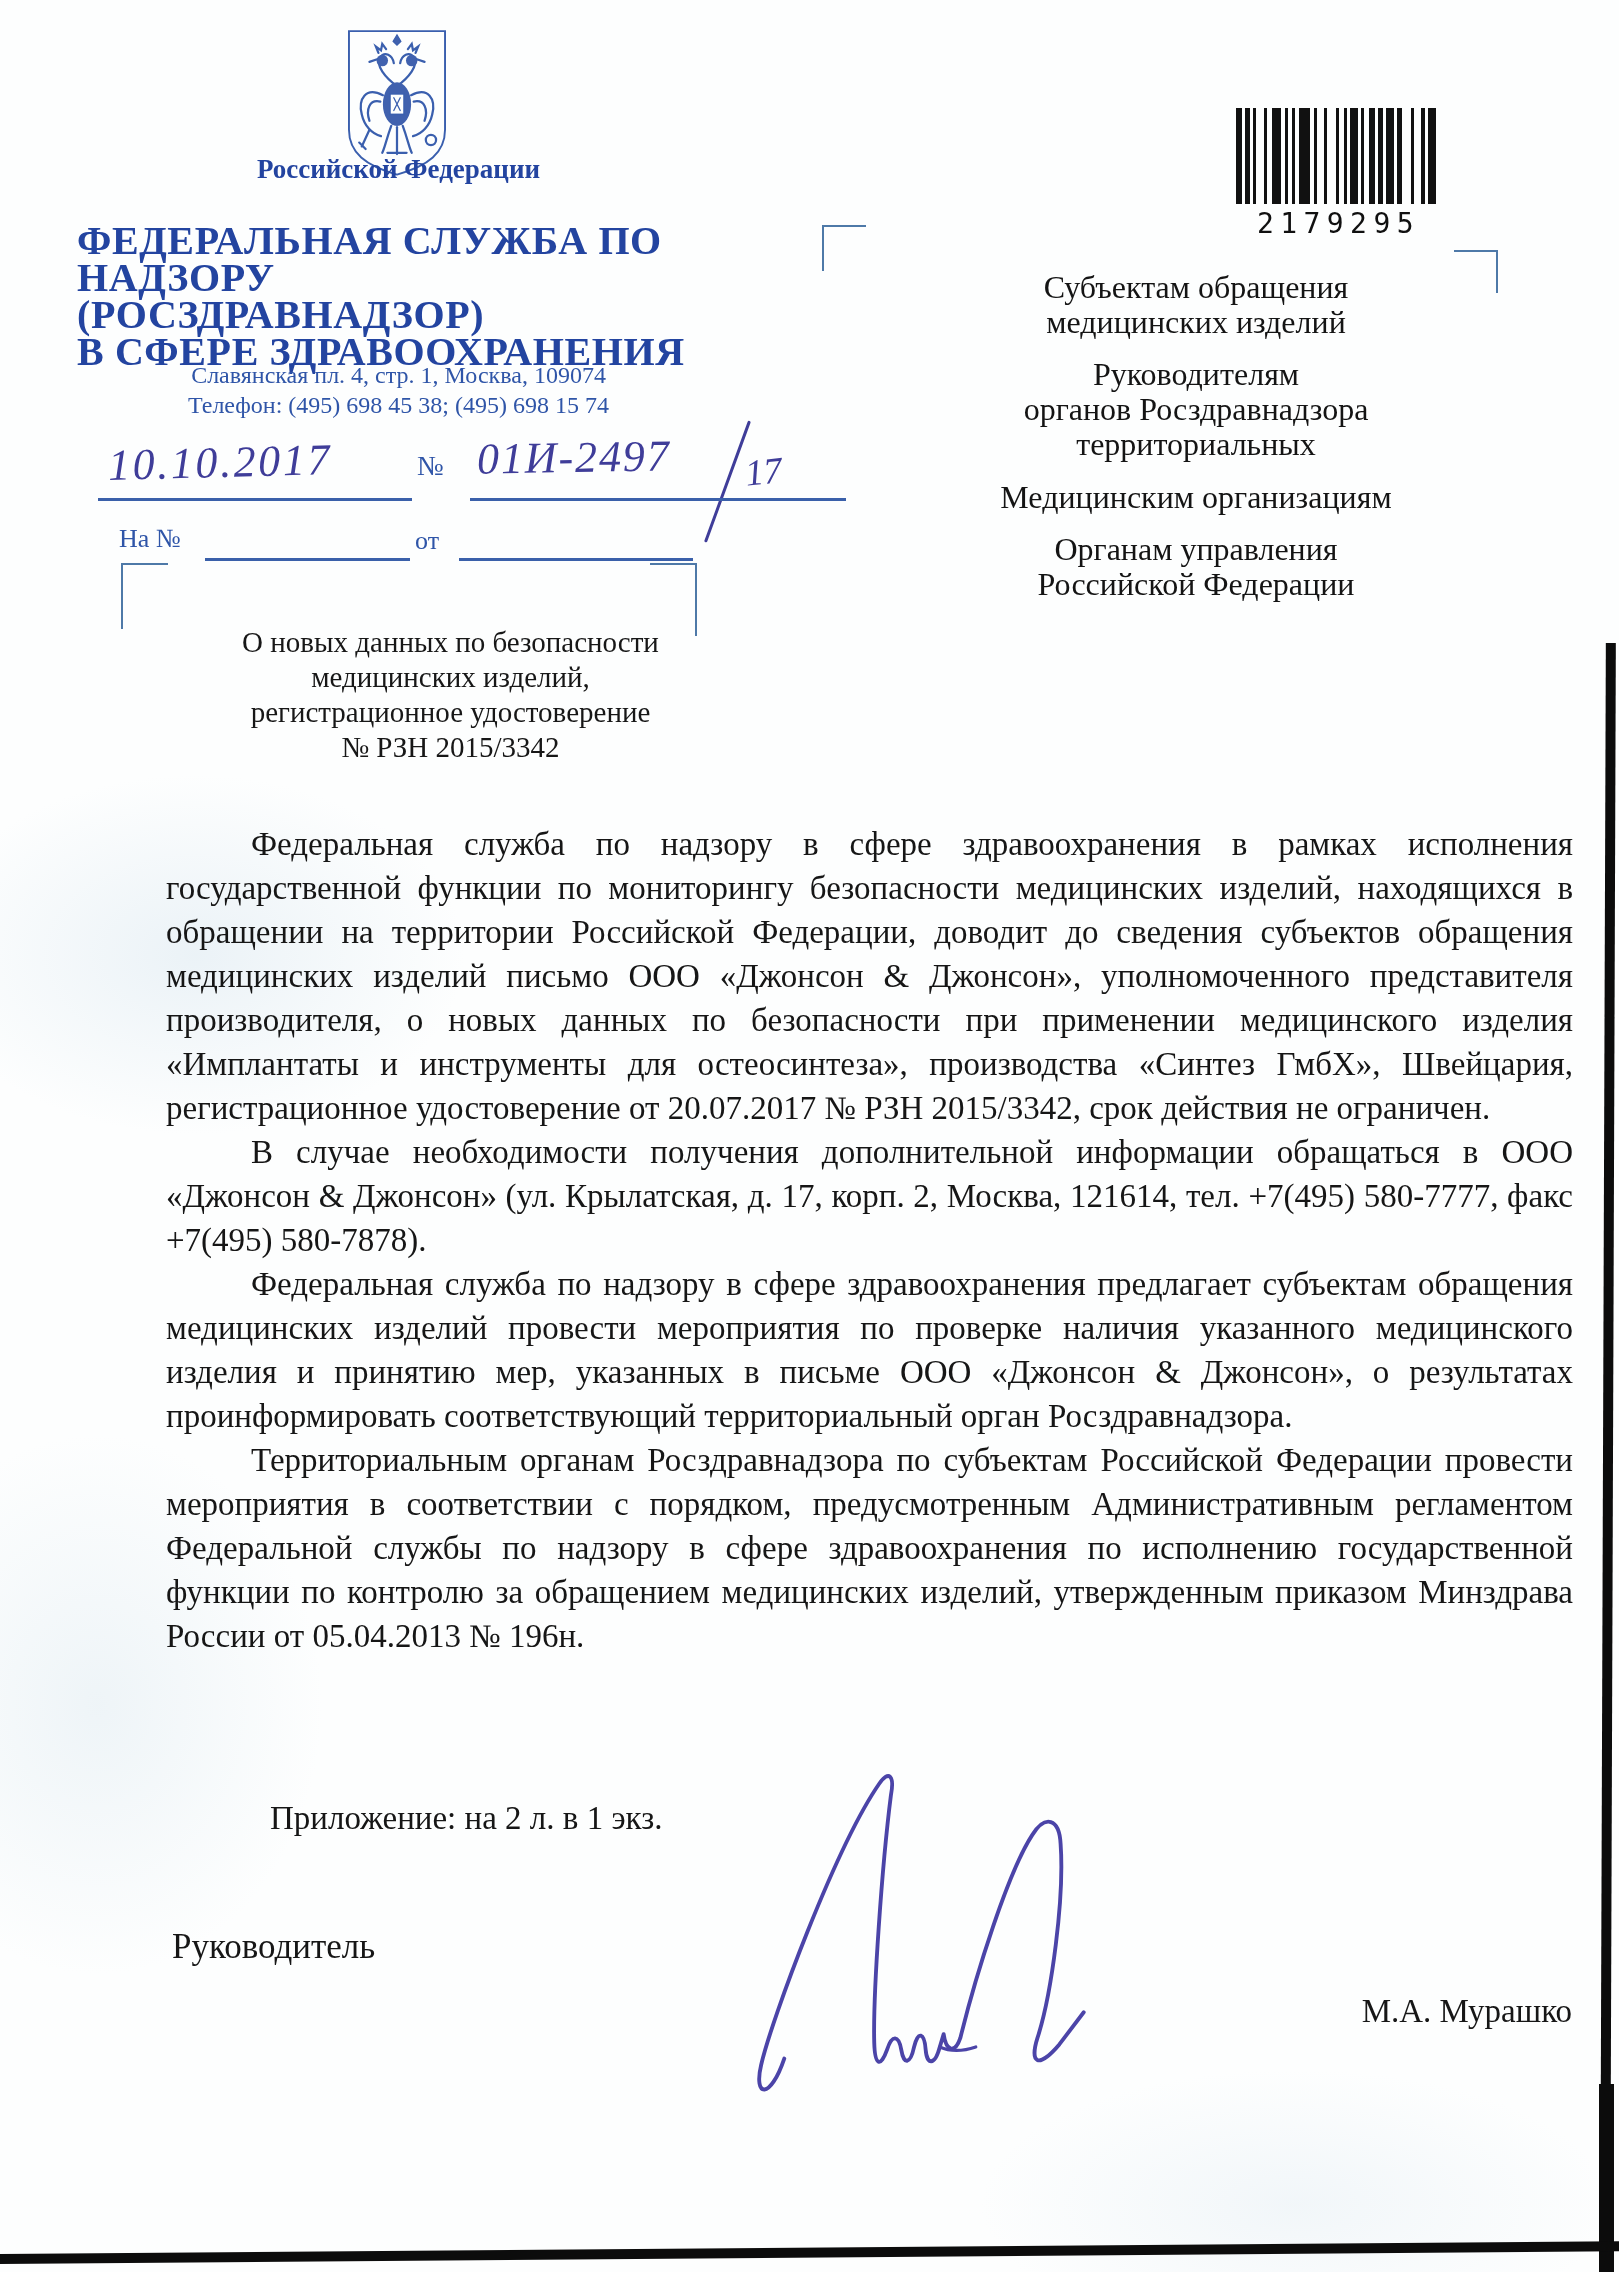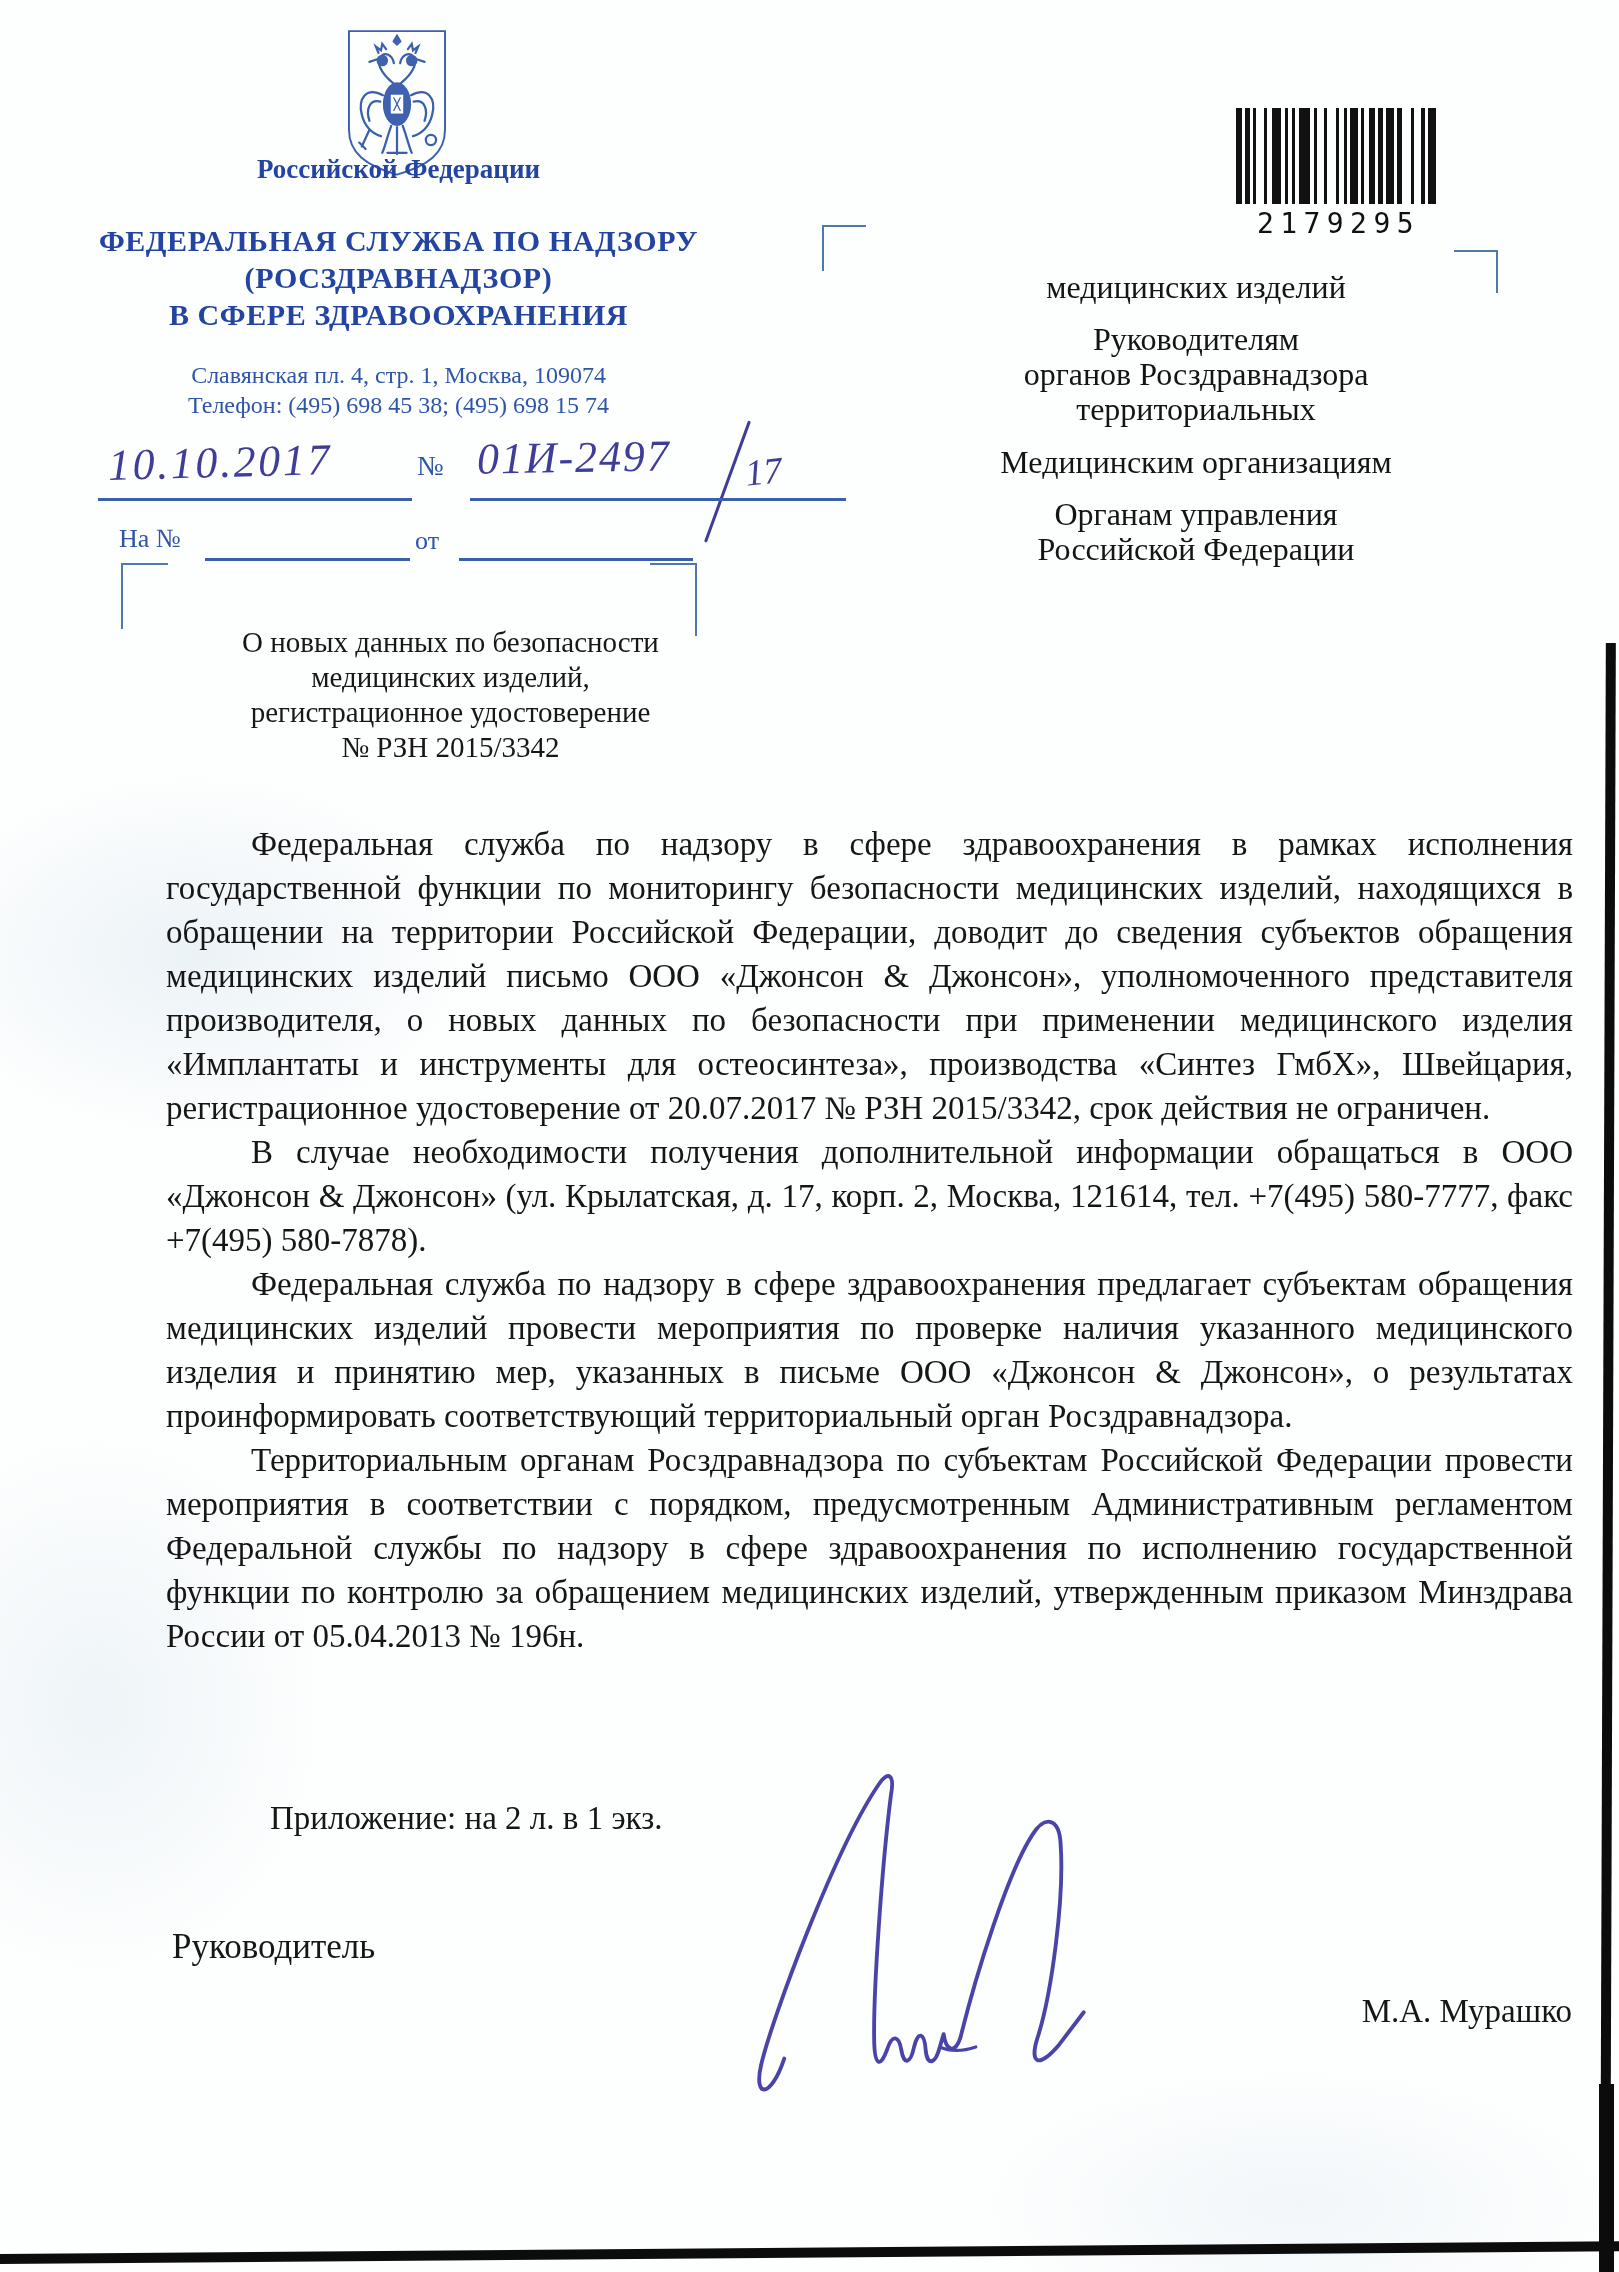--- a/index.html
+++ b/index.html
@@ -6,21 +6,21 @@
   .page{position:relative;width:1619px;height:2273px;background:
     radial-gradient(ellipse 386px 257px at 12% 42%, rgba(213,228,238,.45), rgba(213,228,238,0) 70%),
     radial-gradient(ellipse 322px 386px at 6% 75%, rgba(216,230,238,.4), rgba(216,230,238,0) 70%),
     radial-gradient(ellipse 450px 193px at 80% 97%, rgba(220,232,240,.35), rgba(220,232,240,0) 70%),
     #fdfefe;
     overflow:hidden;font-family:"Liberation Serif", serif;}
   .abs{position:absolute;}
   
   .blue{color:#2344a0;}
   .ministry{left:96px;top:153px;width:605px;text-align:center;font-weight:bold;font-size:27px;line-height:32px;}
-  .service{left:77px;top:222px;width:643px;text-align:center;font-weight:bold;font-size:30px;line-height:37px;letter-spacing:0.6px;}
+  .service{left:77px;top:222px;width:643px;text-align:left;font-weight:bold;font-size:40px;line-height:37px;letter-spacing:0.6px;}
   .addr{left:96px;top:360px;width:605px;text-align:center;font-size:24px;line-height:30px;color:#2f55a8;}
   
   .emblem{left:340px;top:27px;width:114px;height:153px;}
   
   .barcode-box{left:1236px;top:103px;width:205px;height:129px;}
   .bars{position:absolute;left:0;top:5.1px;height:96px;width:205px;display:flex;align-items:stretch;}
   .bars div{height:100%;}
   .bc-num{position:absolute;left:0;top:104px;width:205px;text-align:center;
     font-family:"DejaVu Sans Mono", monospace;font-size:28px;letter-spacing:6.4px;color:#101010;}
   
@@ -169,20 +169,21 @@
 
   <div class="abs subject" id="subject">
       <div>О новых данных по безопасности</div>
       <div>медицинских изделий,</div>
       <div>регистрационное удостоверение</div>
       <div>№ РЗН 2015/3342</div>
     </div>
 
   <div class="abs recipients" id="recipients">
       <div class="grp">
+        <div>Субъектам обращения</div>
         <div>медицинских изделий</div>
       </div>
       <div class="grp">
         <div>Руководителям</div>
         <div>органов Росздравнадзора</div>
         <div>территориальных</div>
       </div>
       <div class="grp">
         <div>Медицинским организациям</div>
       </div>

